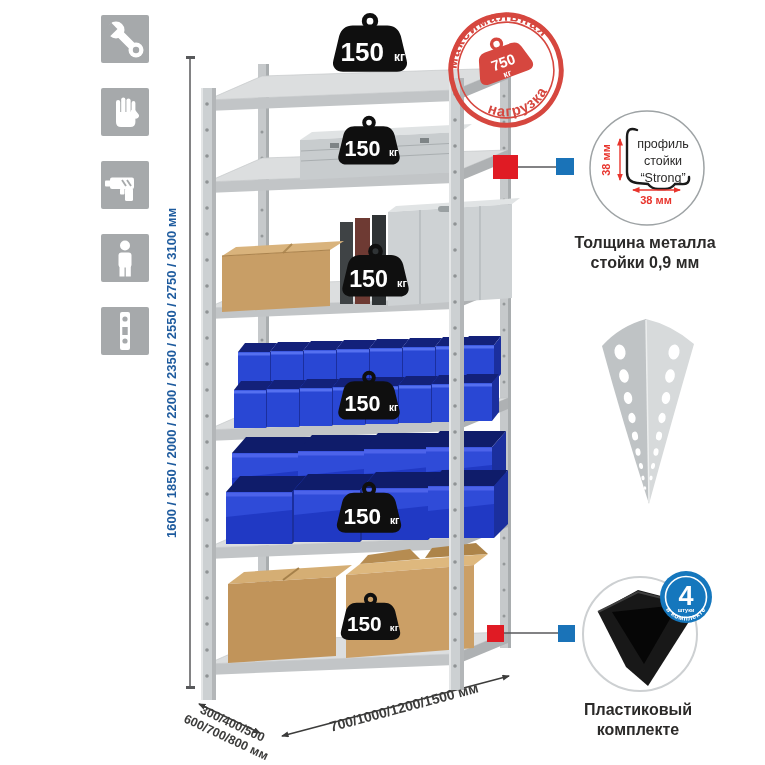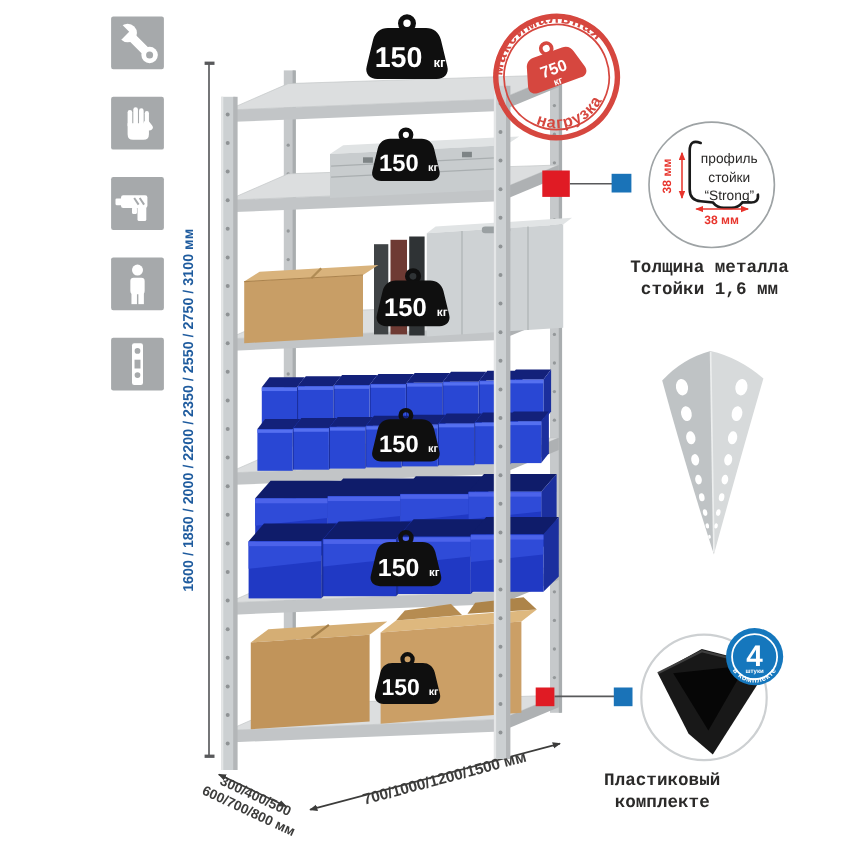--- a/index.html
+++ b/index.html
@@ -7,21 +7,21 @@
           font-family:"Liberation Sans",sans-serif;}
   .scene{position:absolute;left:0;top:0;z-index:1;}
   .side-icon{position:absolute;left:101px;width:48px;height:48px;background:#a6a9ab;border-radius:2px;z-index:2;}
   .h-label{position:absolute;left:171px;top:373px;transform:translate(-50%,-50%) rotate(-90deg);
            color:#1e5b9e;font-weight:bold;font-size:13px;white-space:nowrap;z-index:2;}
   .d-label{position:absolute;left:229px;top:731px;transform:translate(-50%,-50%) rotate(25deg);
            color:#3c3c3b;font-weight:bold;font-size:12.5px;text-align:center;line-height:1.2;white-space:nowrap;z-index:2;}
   .w-label{position:absolute;left:404px;top:707px;transform:translate(-50%,-50%) rotate(-15deg);
            color:#3c3c3b;font-weight:bold;font-size:14px;white-space:nowrap;z-index:2;}
   .caption{position:absolute;transform:translateX(-50%);color:#2b2a29;font-weight:bold;
-           font-size:16px;text-align:center;line-height:20px;z-index:2;white-space:nowrap;font-family:Liberation Mono, monospace;}
+           font-size:16px;text-align:center;line-height:20px;z-index:2;white-space:nowrap;}
   .weight{position:absolute;z-index:3;}
   .stamp{position:absolute;left:442px;top:6px;width:128px;height:128px;z-index:4;}
   svg{display:block;}
 </style>
 </head>
 <body>
 
 <div class="canvas">
 
   <svg class="scene" width="765" height="765" viewBox="0 0 765 765">
@@ -398,23 +398,23 @@
 
   <div class="h-label">1600 / 1850 / 2000 / 2200 / 2350 / 2550 / 2750 / 3100 мм</div>
   <div class="d-label">
     <span>300/400/500</span><br>
     <span>600/700/800 мм</span>
   </div>
   <div class="w-label">700/1000/1200/1500 мм</div>
 
   <div class="caption" style="left:645px;top:233px;">
     <span>Толщина металла</span><br>
-    <span>стойки 1,6 мм</span>
-  </div>
-  <div class="caption" style="left:602px;top:700px;">
+    <span>стойки 0,9 мм</span>
+  </div>
+  <div class="caption" style="left:638px;top:700px;">
     <span>Пластиковый</span><br>
     <span>комплекте</span>
   </div>
 
   <div class="weight" style="left:317px;top:12px;width:106px;">
     <svg viewBox="0 0 110 66" width="106">
       <circle cx="55" cy="9.5" r="6" fill="none" stroke="#0f0f0f" stroke-width="5"></circle>
       <path d="M37,14 h36 c7,0 12,4 14,11 l6,25 c2,7 -3,12 -10,12 h-56 c-7,0 -12,-5 -10,-12 l6,-25 c2,-7 7,-11 14,-11 z" fill="#0f0f0f"></path>
       <text x="47" y="51" text-anchor="middle" font-size="27" font-weight="bold" fill="#fff">150</text>
       <text x="80" y="51" font-size="12.5" font-weight="bold" fill="#fff">кг</text>

